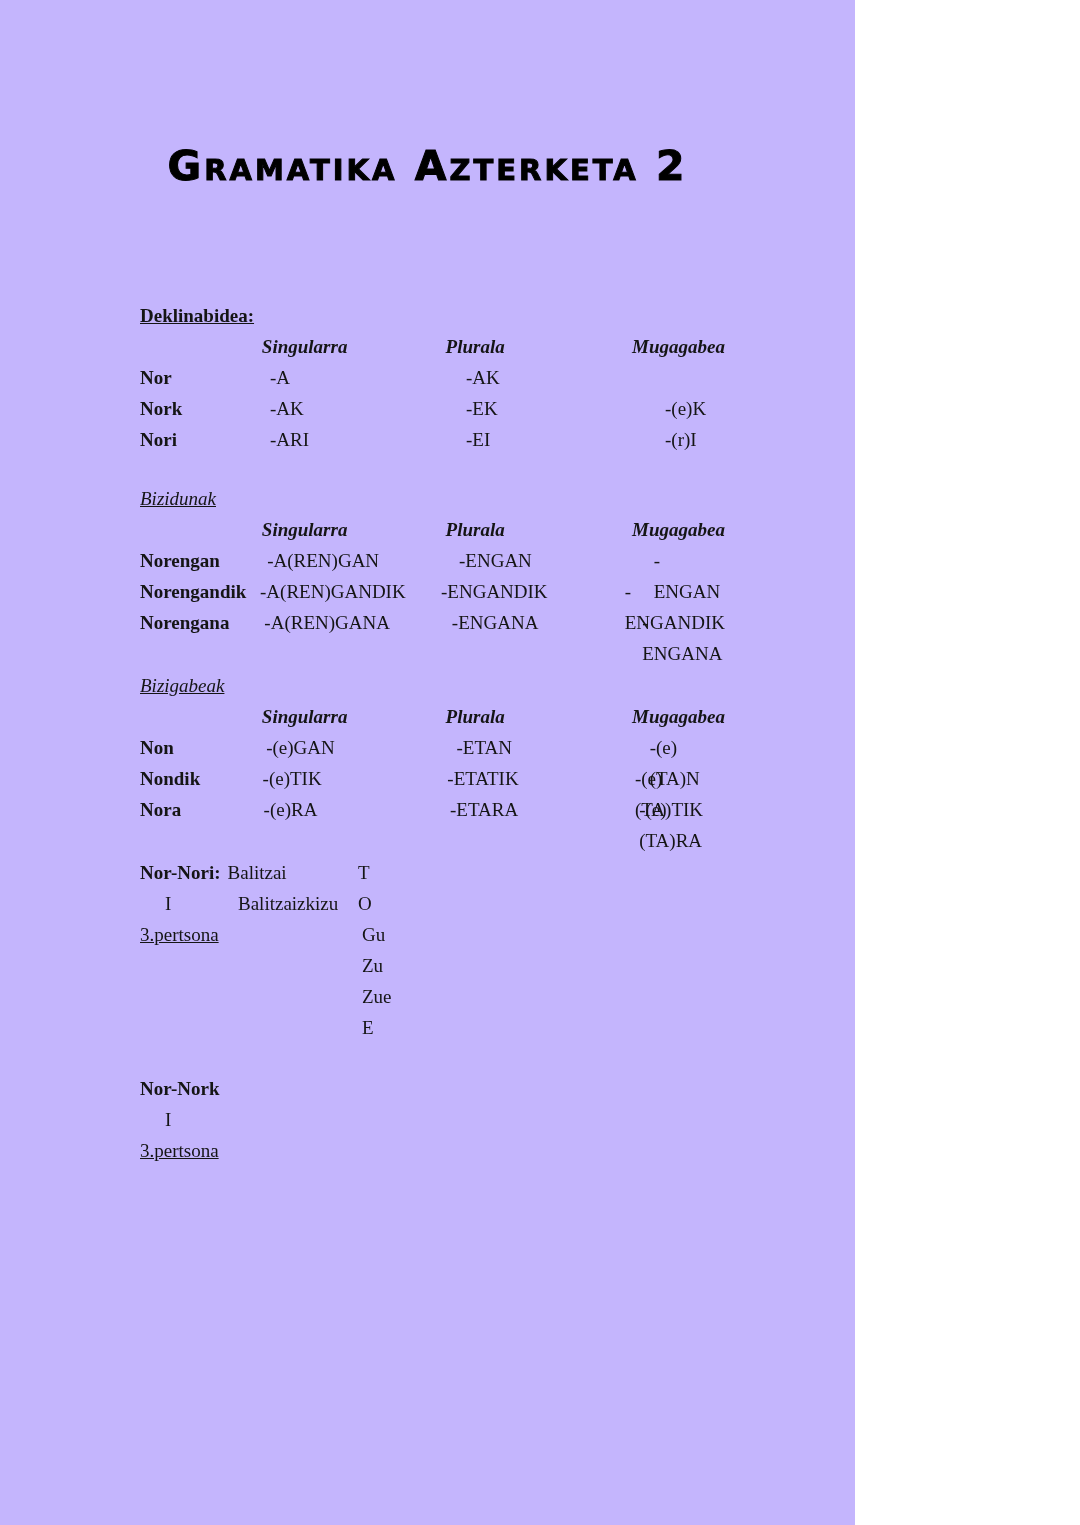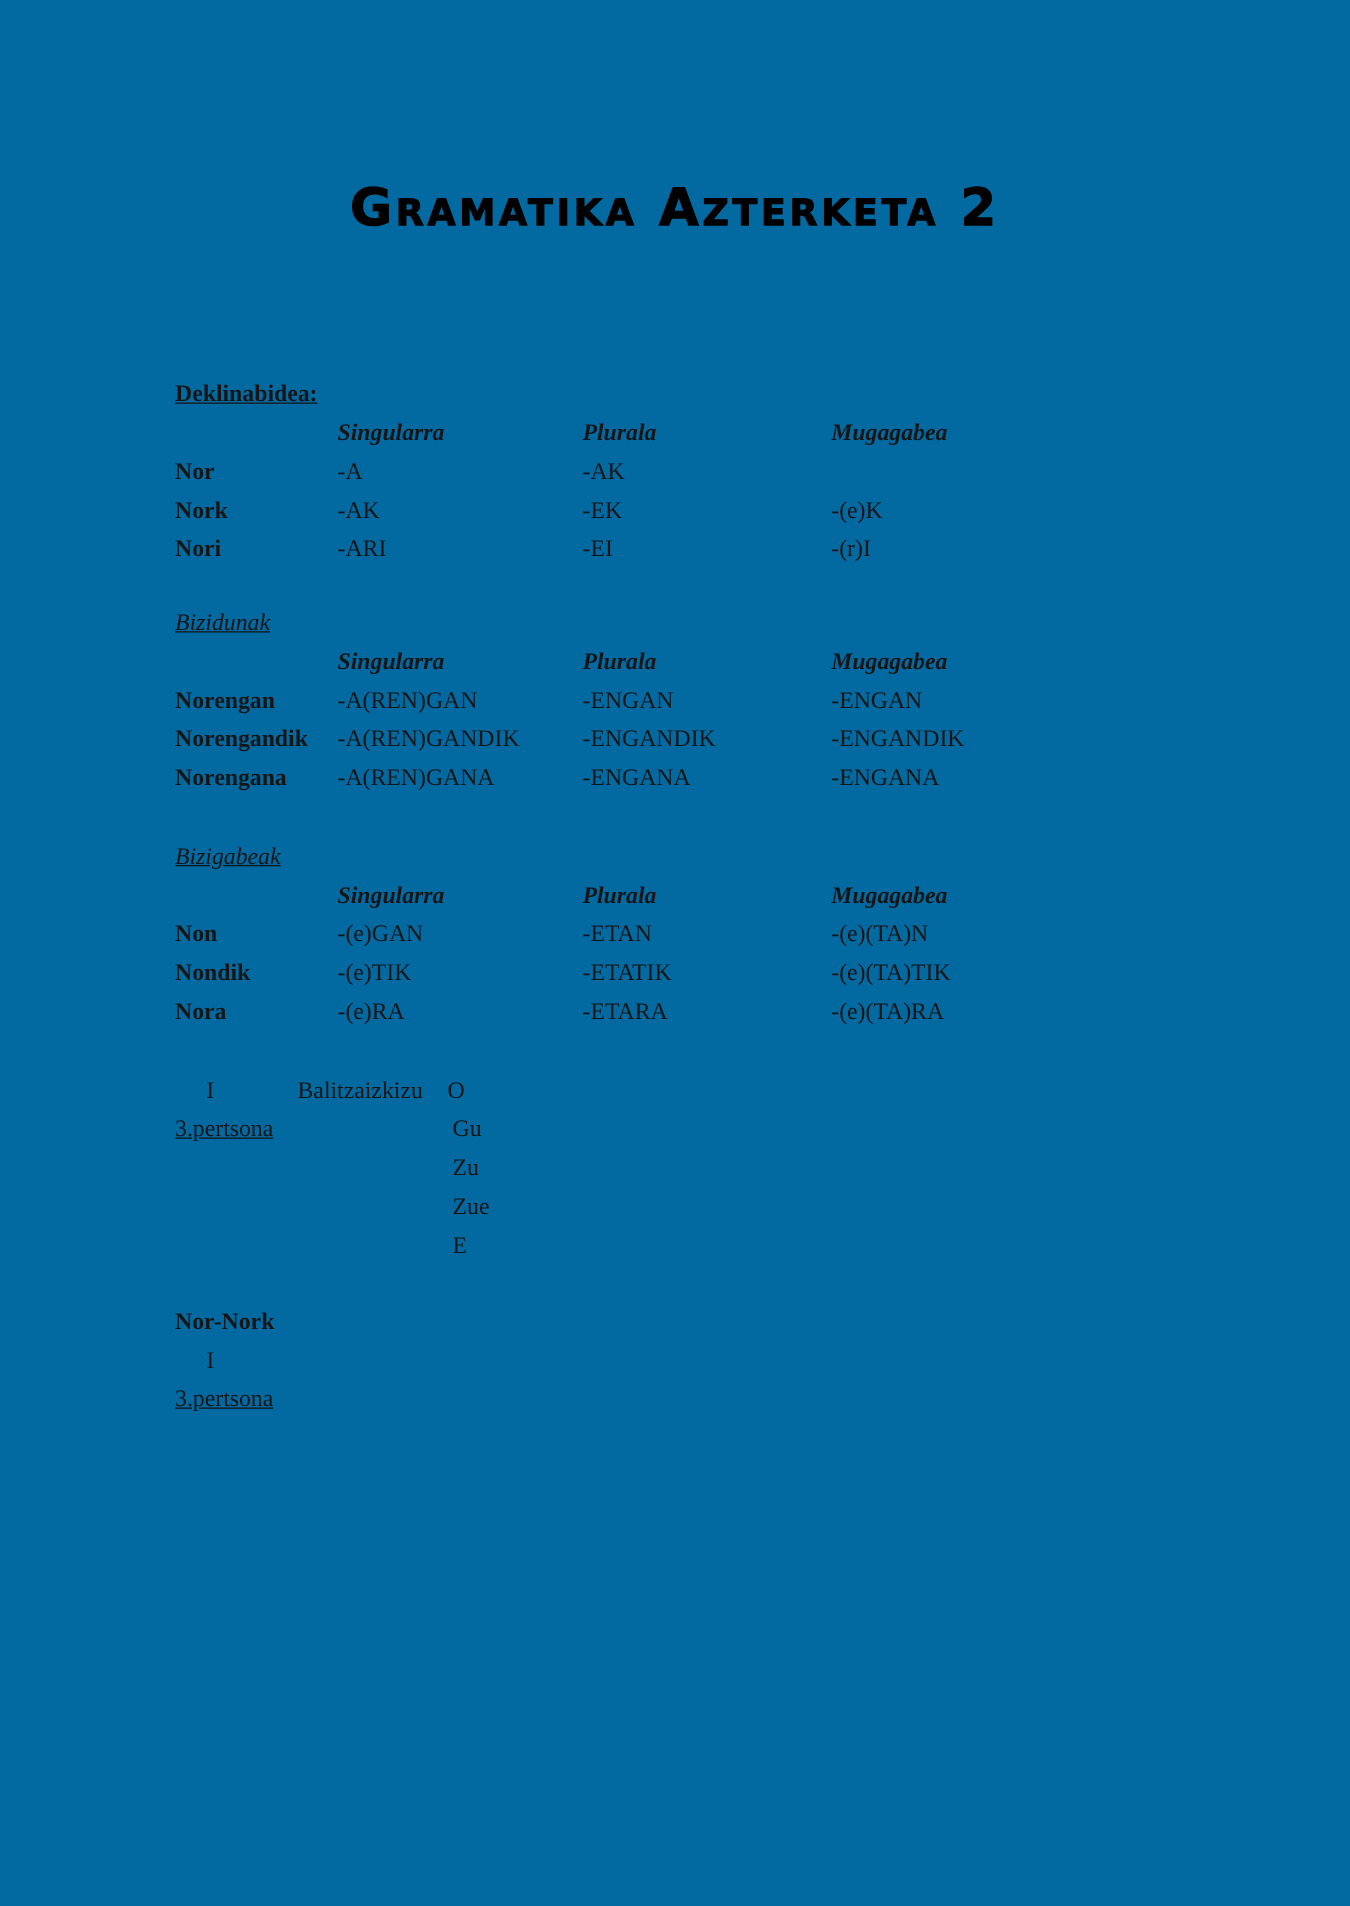--- a/index.html
+++ b/index.html
@@ -5,23 +5,23 @@
   * { margin: 0; padding: 0; box-sizing: border-box; }
   html, body { background: #ffffff; }
   body {
     width: 1080px;
     height: 1525px;
     font-family: "Liberation Serif", serif;
     font-size: 19px;
     color: #151515;
   }
   .page {
-    width: 1080px;
+    width: 855px;
     height: 1525px;
-    background: #0369a1;
+    background: #c4b5fd;
     overflow: hidden;
   }
   .doc-title {
     margin-top: 142px;
     text-align: center;
     font-family: "DejaVu Sans", sans-serif;
     font-weight: 700;
     font-size: 41px;
     font-variant: small-caps;
     letter-spacing: 3px;
@@ -154,20 +154,24 @@
           <span class="c2">-ETARA</span>
           <span class="c3">-(e)(TA)RA</span>
         </div>
       </div>
     </div>
 
 
 
     <div class="mt-32">
       <div class="line">
+        <span class="bold lbl">Nor-Nori:</span><span>Balitzai</span>
+        <span class="abs x218">T</span>
+      </div>
+      <div class="line">
         <span class="abs x25">I</span>
         <span class="abs x98">Balitzaizkizu</span>
         <span class="abs x218">O</span>
       </div>
       <div class="line">
         <span class="u">3.pertsona</span>
         <span class="abs x222">Gu</span>
       </div>
       <div class="line">
         <span class="abs x222">Zu</span>

